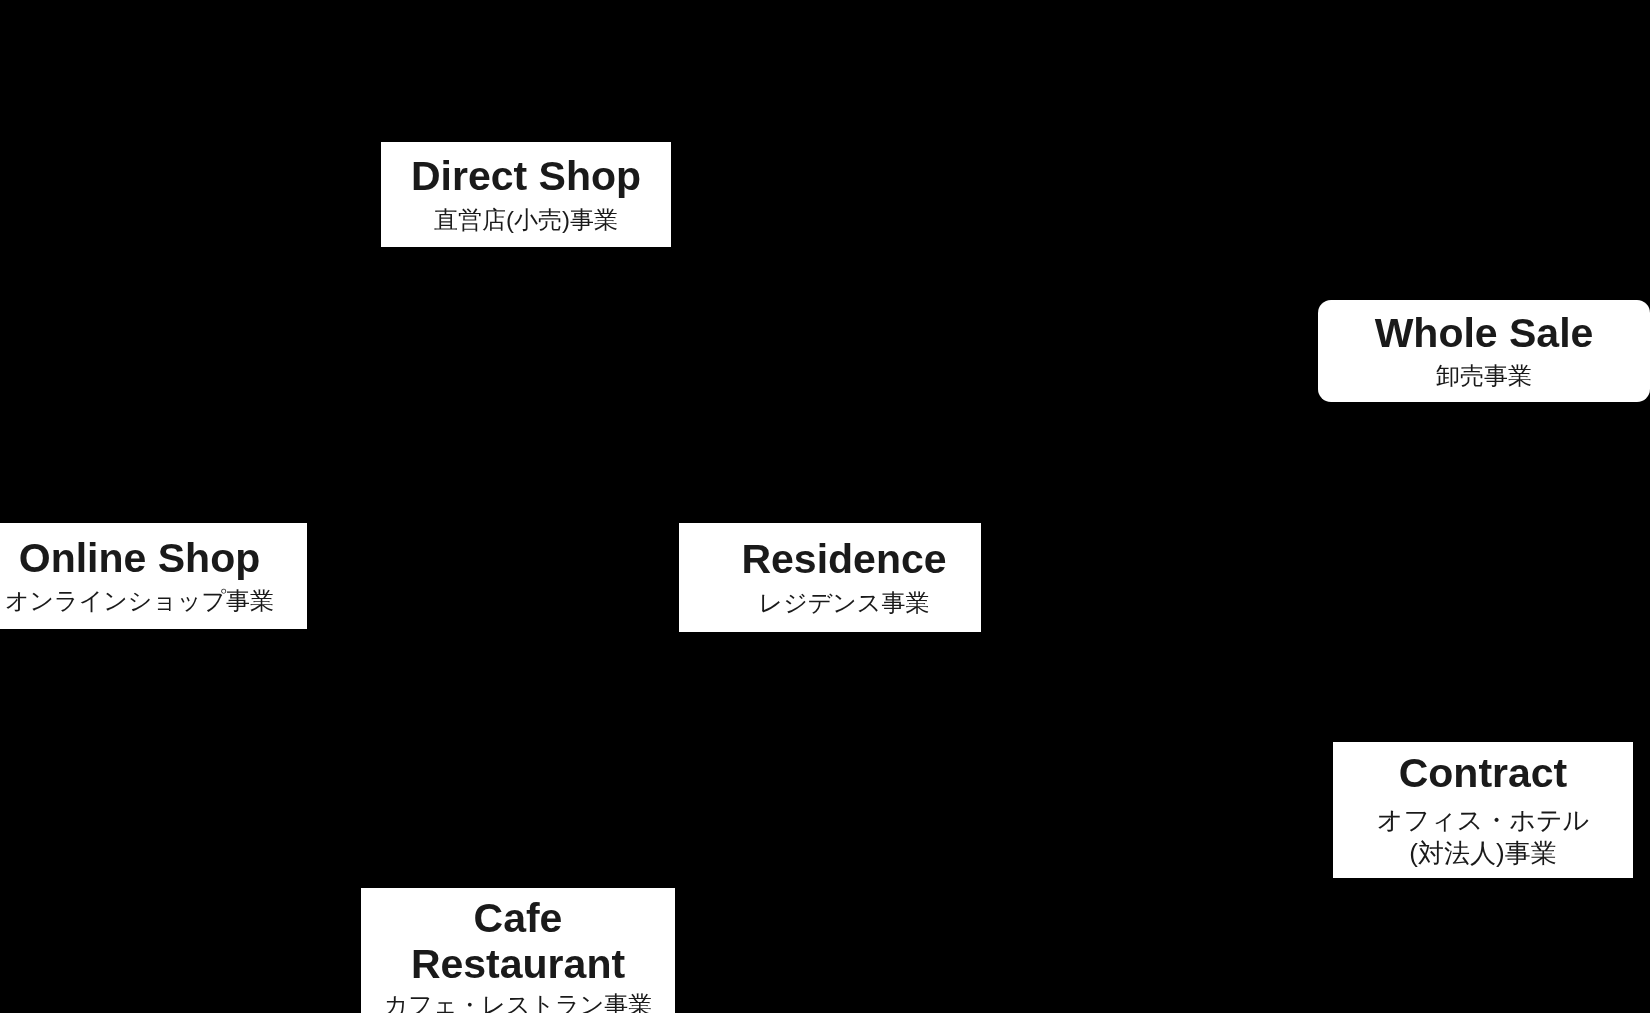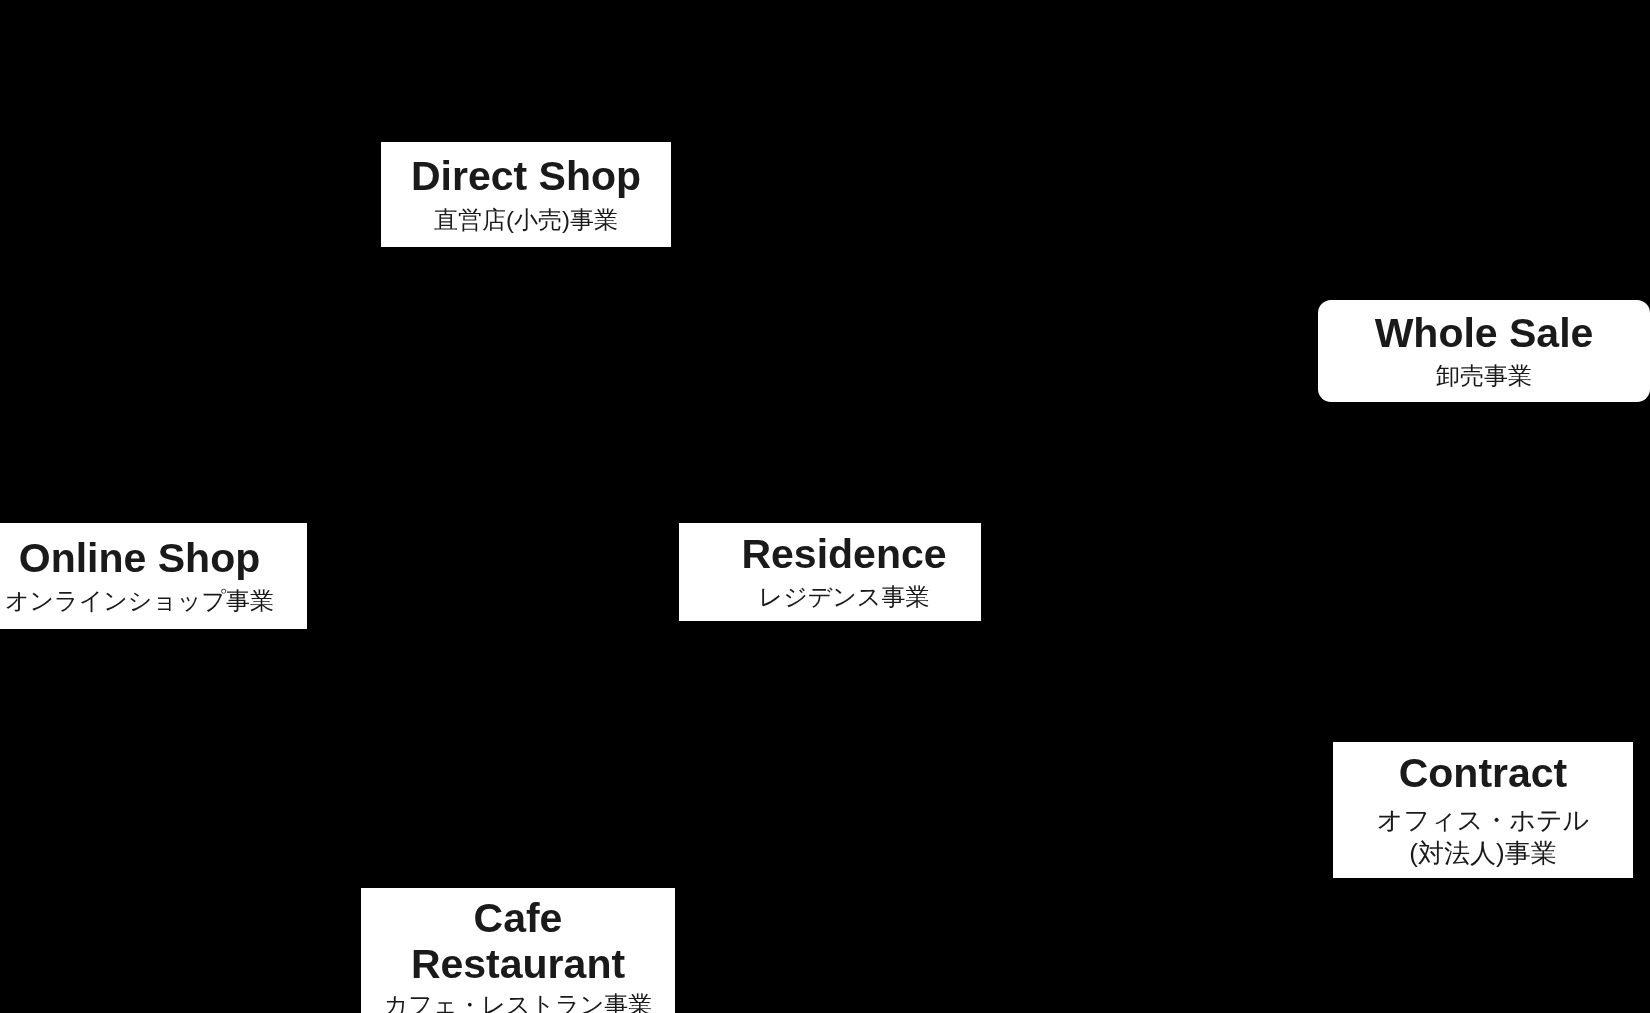--- a/index.html
+++ b/index.html
@@ -46,21 +46,21 @@
     font-size: 24px;
     line-height: 1.25;
     margin-top: 5px;
     white-space: pre-line;
     display: block;
   }
   
   .node-direct-shop     { left: 381px;  top: 130px; width: 290px; height: 105px; margin-top: 12px; }
   .node-whole-sale      { left: 1318px; top: 300px; width: 332px; height: 102px; border-radius: 13px; }
   .node-online-shop     { left: -28px;  top: 523px; width: 335px; height: 106px; }
-  .node-residence       { left: 679px;  top: 523px; width: 302px; height: 98px; padding-left: 28px; }
+  .node-residence       { left: 679px;  top: 523px; width: 302px; height: 109px; padding-left: 28px; }
   .node-contract        { left: 1333px; top: 742px; width: 300px; height: 136px; }
   .node-contract .node-subtitle { font-size: 26px; margin-top: 8px; }
   .node-cafe-restaurant { left: 361px;  top: 888px; width: 314px; height: 140px; }
   .node-cafe-restaurant .node-subtitle { margin-top: 3px; }
 </style>
 </head>
 <body>
 
 <div class="diagram-canvas">
 

